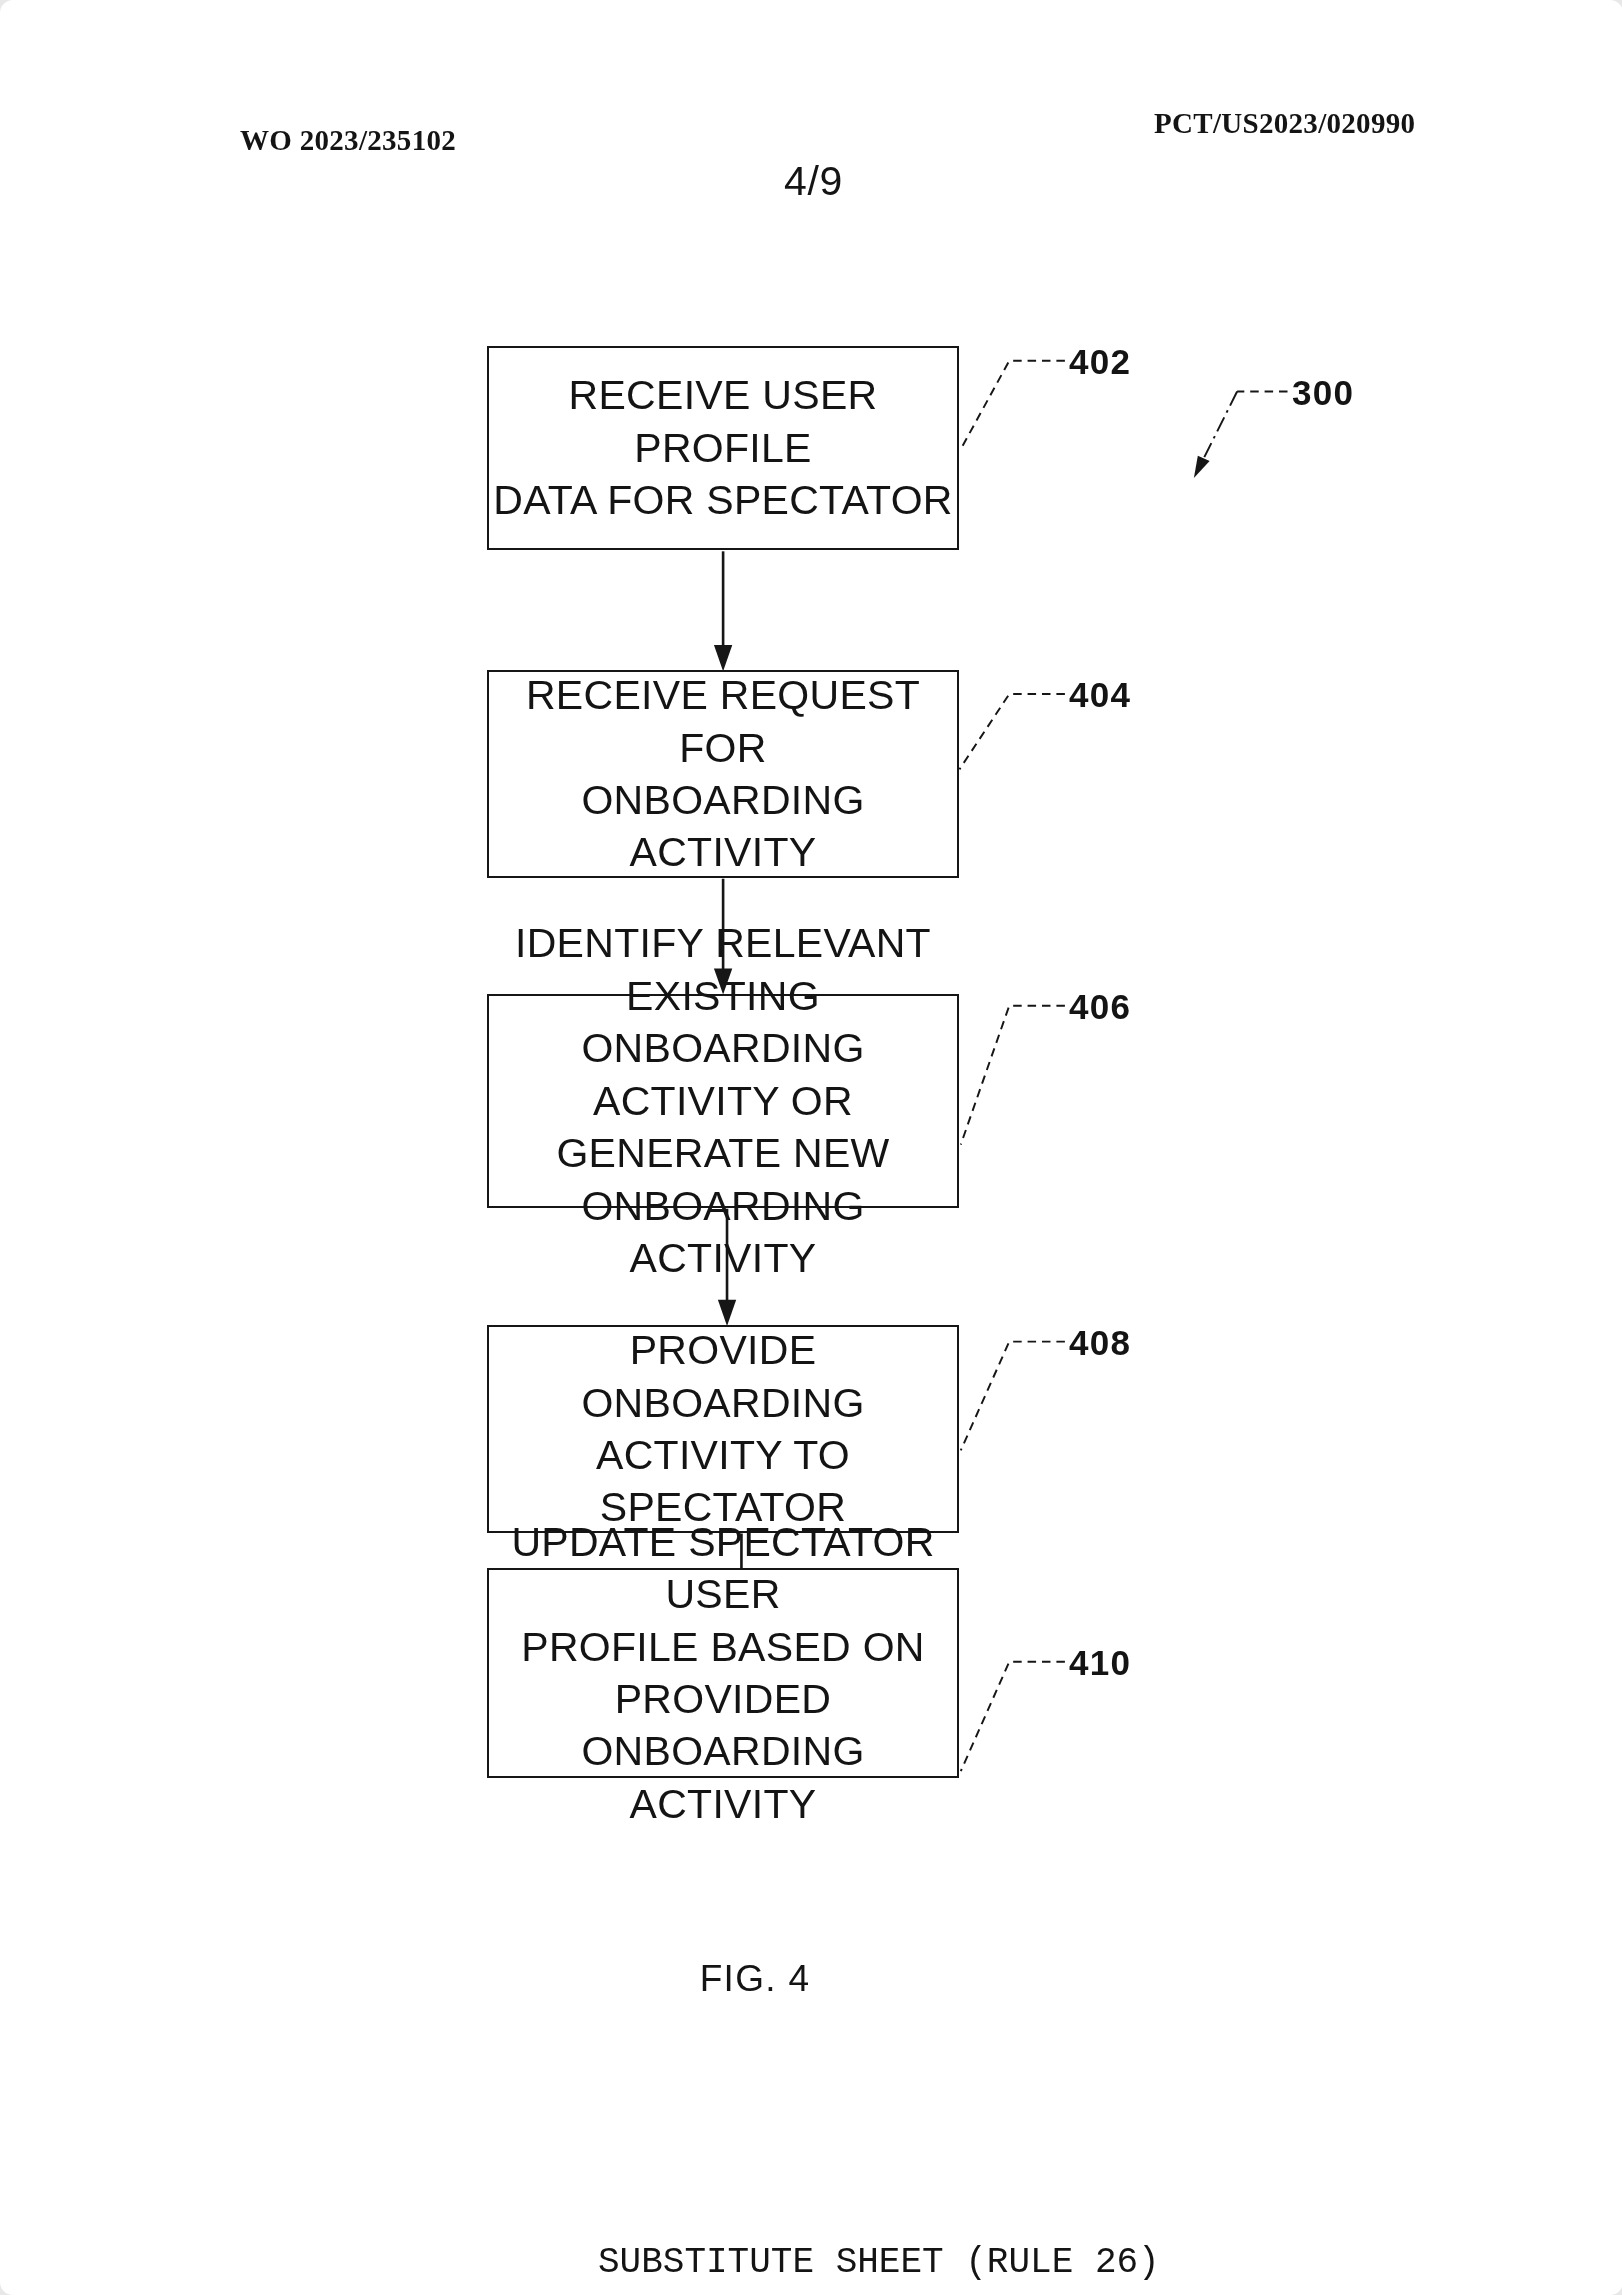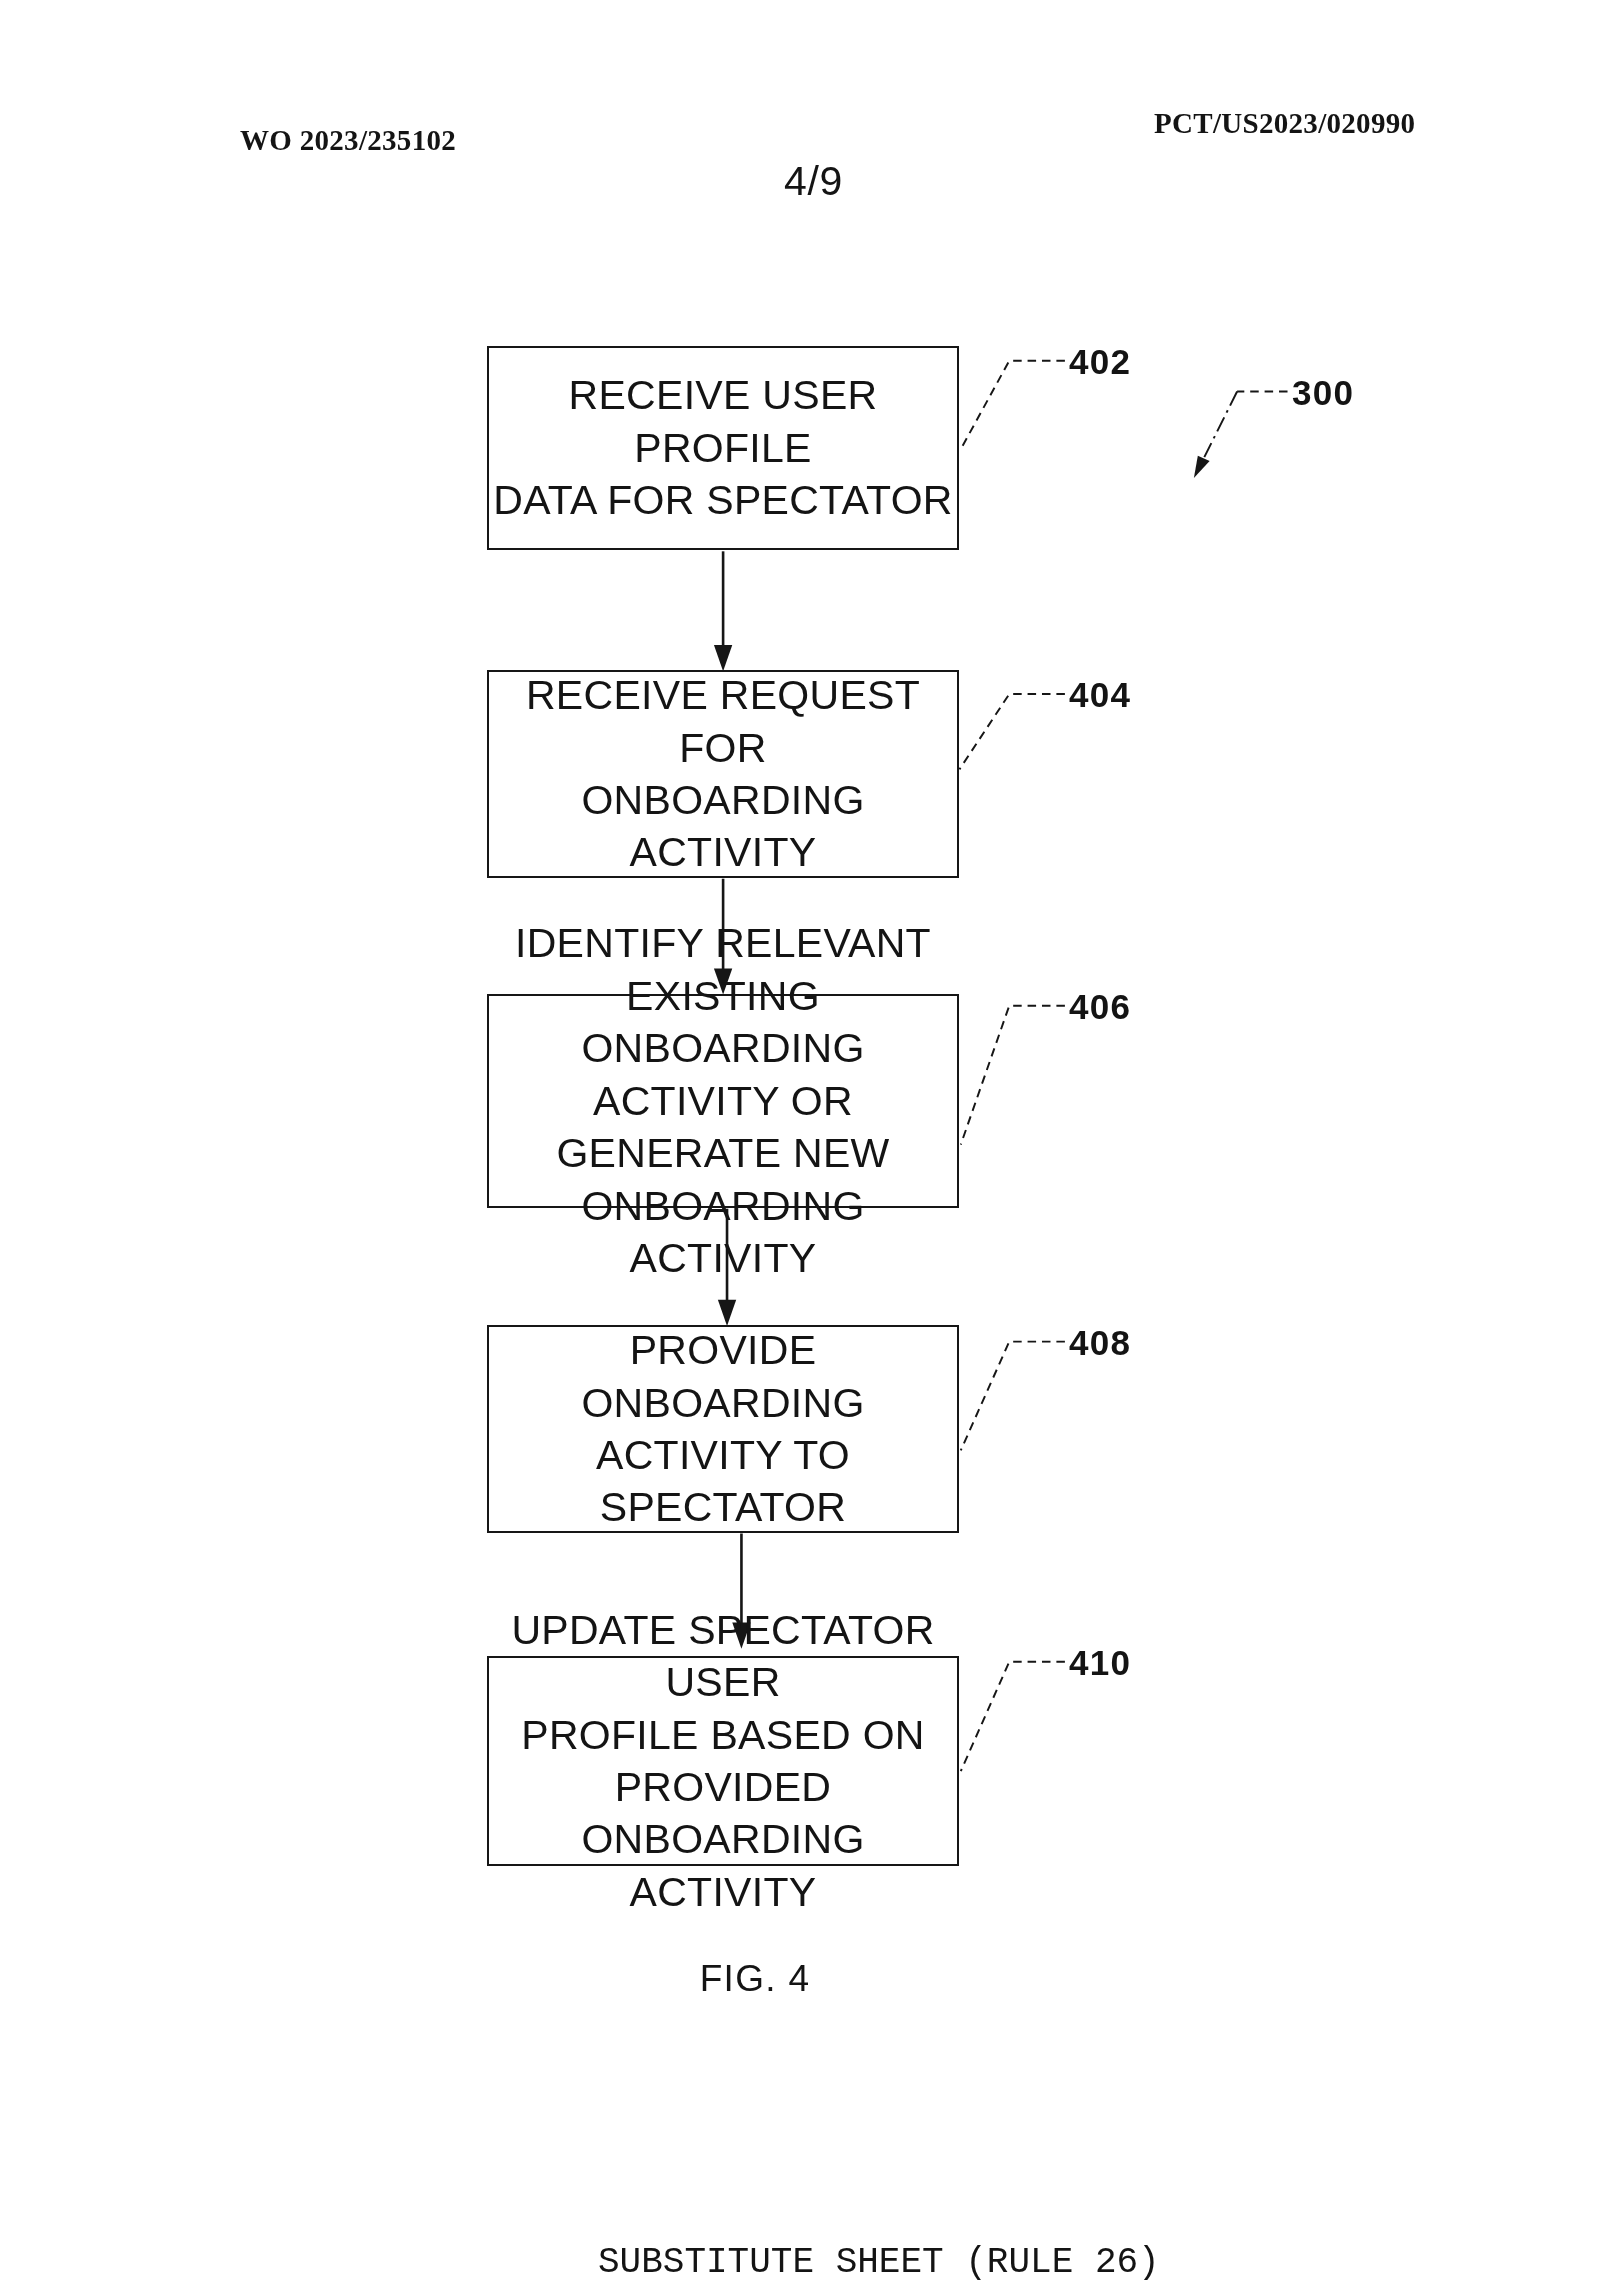--- a/index.html
+++ b/index.html
@@ -4,20 +4,21 @@
 <style>
   html, body { margin: 0; padding: 0; background: #e8e8e8; }
   .page {
     position: relative;
     width: 1623px;
     height: 2295px;
     background: #ffffff;
     font-family: "Liberation Sans", sans-serif;
     color: #141414;
     overflow: hidden;
+    border-radius: 13px;
   }
   .abs { position: absolute; }
 
   .pub-header {
     font-family: "Liberation Serif", serif;
     font-weight: bold;
     font-size: 29px;
     letter-spacing: 0.3px;
     white-space: nowrap;
   }
@@ -127,21 +128,21 @@
     <div class="step-text">IDENTIFY RELEVANT
 EXISTING ONBOARDING
 ACTIVITY OR
 GENERATE NEW
 ONBOARDING ACTIVITY</div>
   </div>
   <div class="abs step-box" style="top:1325px; height:208px;">
     <div class="step-text">PROVIDE ONBOARDING
 ACTIVITY TO SPECTATOR</div>
   </div>
-  <div class="abs step-box" style="top:1656px; height:210px;">
+  <div class="abs step-box" style="top:1568px; height:210px;">
     <div class="step-text">UPDATE SPECTATOR USER
 PROFILE BASED ON
 PROVIDED  ONBOARDING
 ACTIVITY</div>
   </div>
 
   <div class="abs ref-label" style="left:1069px; top:342px;">402</div>
   <div class="abs ref-label" style="left:1069px; top:675px;">404</div>
   <div class="abs ref-label" style="left:1069px; top:987px;">406</div>
   <div class="abs ref-label" style="left:1069px; top:1323px;">408</div>

